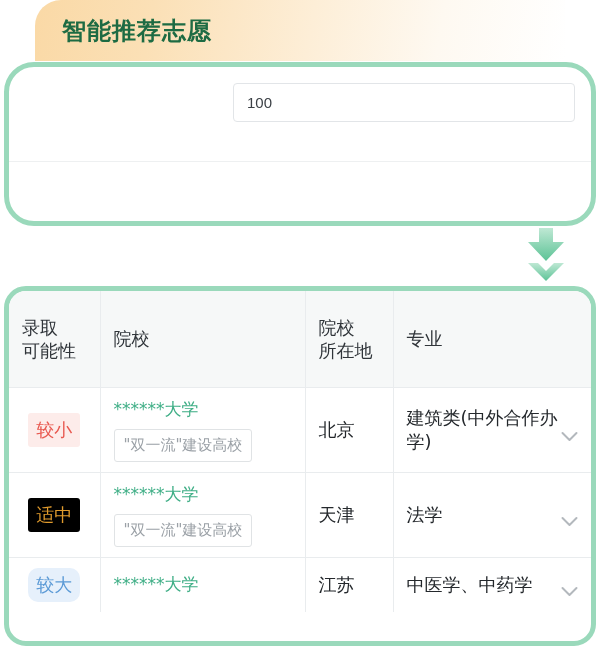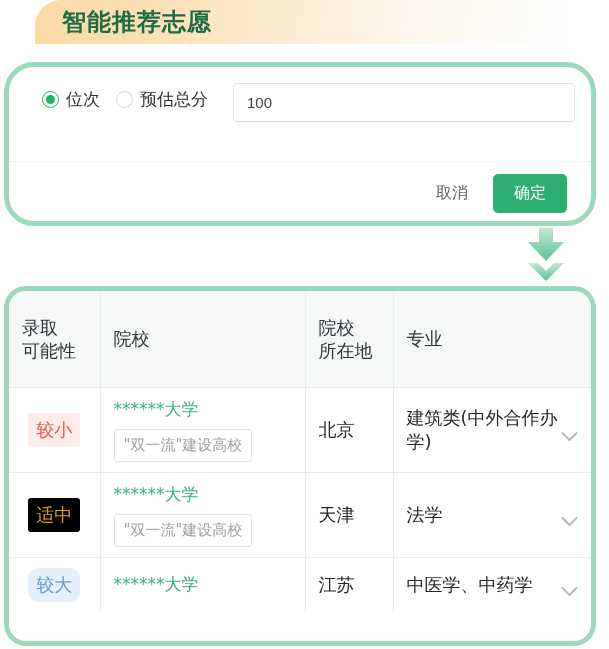--- a/index.html
+++ b/index.html
@@ -6,21 +6,21 @@
   html, body {
     width: 609px; height: 649px;
     background: #ffffff;
     font-family: "Liberation Sans", "DejaVu Sans", sans-serif;
     overflow: hidden;
   }
   #root { position: relative; width: 609px; height: 649px; }
 
   
   .banner {
-    position: absolute; left: 35px; top: 0; width: 530px; height: 44px;
+    position: absolute; left: 35px; top: 0; width: 530px; height: 61px;
     background: linear-gradient(100deg, #fad9a6 0%, #fbe0b6 22%, #fdeed7 52%, #fef9f1 76%, #ffffff 100%);
     border-top-left-radius: 26px;
     display: flex; align-items: center;
   }
   .banner-title {
     margin-left: 27px;
     font-size: 24px; font-weight: bold; color: #1d6b43;
     letter-spacing: 1px;
     font-family: "DejaVu Sans", "Liberation Sans", sans-serif;
   }
@@ -173,38 +173,24 @@
 <body>
 <div id="root">
 
 <div class="banner">
   <div class="banner-title">智能推荐志愿</div>
 </div>
 
 <div class="dialog">
   <div class="dialog-body">
 
-    <div class="radio-row">
-      <div class="radio-opt">
-        <span class="radio-dot checked"></span>
-        <span class="radio-label">位次</span>
-      </div>
-      <div class="radio-opt">
-        <span class="radio-dot"></span>
-        <span class="radio-label">预估总分</span>
-      </div>
-    </div>
 
     <input class="score-input" type="text" value="100" style="">
   </div>
 
-  <div class="dialog-footer">
-    <button class="btn-cancel">取消</button>
-    <button class="btn-confirm">确定</button>
-  </div>
 </div>
 
 <div class="arrow">
   <svg width="56" height="55" viewBox="0 0 56 55">
     <defs>
       <linearGradient id="ag" x1="0" y1="0" x2="0" y2="1">
         <stop offset="0%" stop-color="#bfe8d4"></stop>
         <stop offset="100%" stop-color="#5cc396"></stop>
       </linearGradient>
     </defs>

